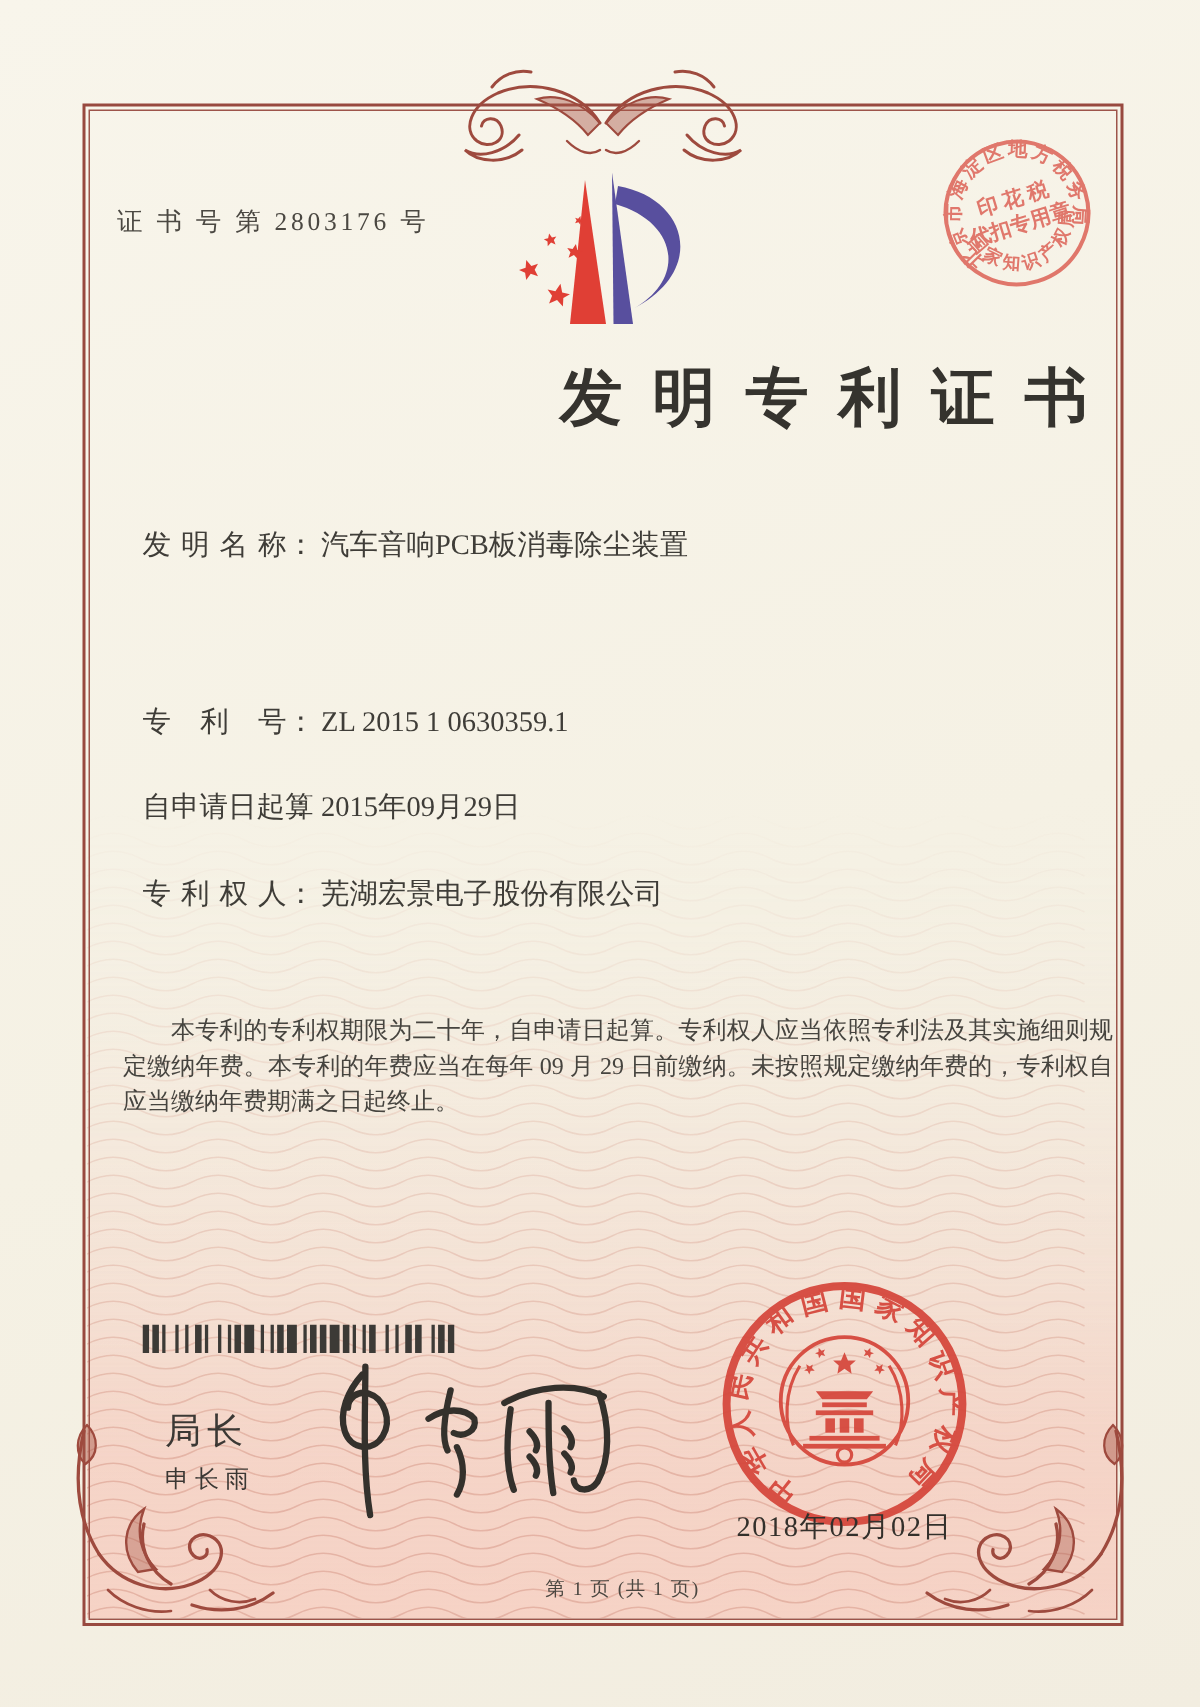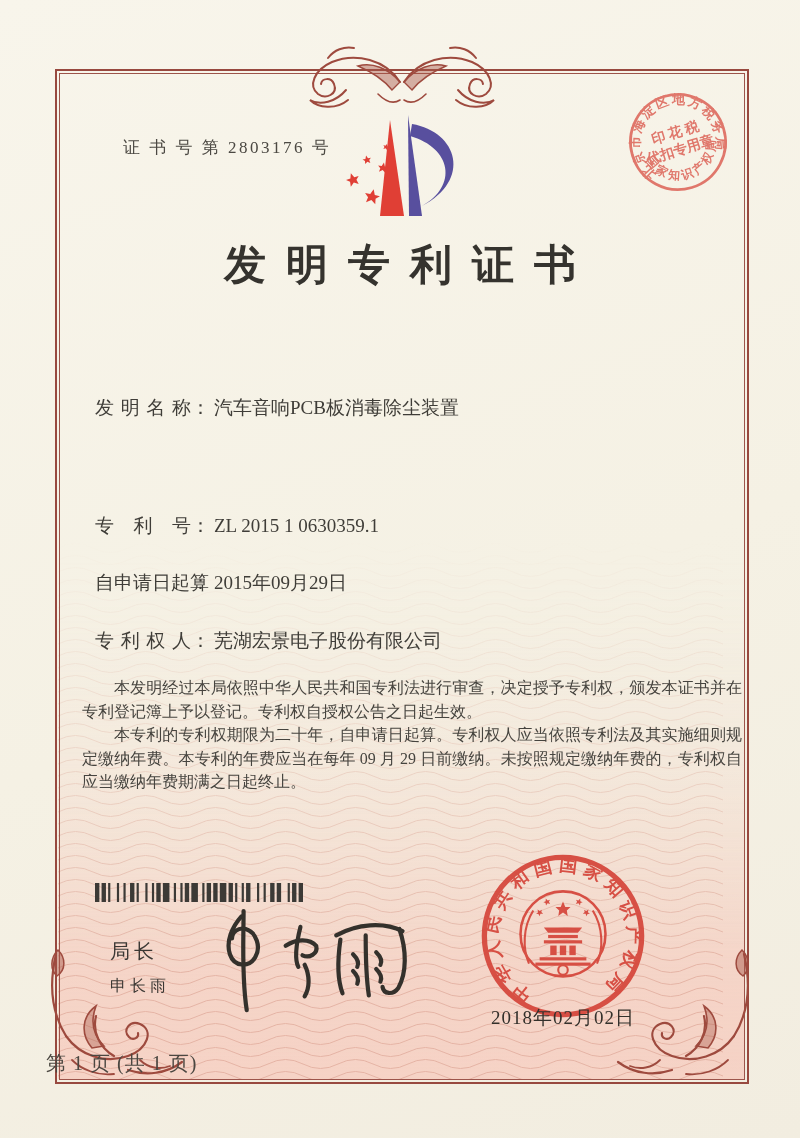--- a/index.html
+++ b/index.html
@@ -18,50 +18,50 @@
 
   
   .frame{position:absolute;left:55px;top:69px;width:690px;height:1011px;
          border:2px solid #98493f;z-index:1;}
   .frame-inner{position:absolute;inset:2px;border:1px solid #9d544a;}
 
   .ornament{position:absolute;z-index:2;}
 
   
   .cert-no{position:absolute;left:78px;top:136px;font-size:17px;letter-spacing:2.5px;
-           color:#4b4842;z-index:3;margin-left:45px;}
+           color:#4b4842;z-index:3;}
   .logo{position:absolute;left:326px;top:104px;z-index:3;}
   .tax-stamp{position:absolute;left:616px;top:80px;z-index:3;transform:rotate(-17deg);opacity:.88;}
-  .title{position:absolute;left:55px;top:237px;width:690px;text-align:center;
+  .title{position:absolute;left:55px;top:237px;width:690px;text-align:right;
          font-size:42px;font-weight:600;color:#35332e;letter-spacing:20px;padding-left:20px;
          box-sizing:border-box;z-index:3;}
 
   
   .field-row{position:absolute;left:95px;z-index:3;font-size:19px;color:#3f3d38;white-space:nowrap;}
   .f-label{display:inline-block;width:96px;text-align:justify;text-align-last:justify;
-           vertical-align:bottom;margin-top:45px;}
+           vertical-align:bottom;}
   .f-colon{display:inline-block;margin-right:4px;}
 
   
   .paragraphs{position:absolute;left:82px;top:676px;width:660px;z-index:3;}
   .paragraphs p{margin:0;text-indent:2em;font-size:16px;line-height:23.5px;
                 text-align:justify;color:#46443f;}
 
   
   .barcode{position:absolute;left:95px;top:883px;width:208px;height:19px;z-index:3;}
-  .issuer-title{position:absolute;left:110px;top:938px;font-size:20px;letter-spacing:4px;
+  .issuer-title{position:absolute;left:110px;top:938px;font-size:24px;letter-spacing:4px;
                 color:#3b3834;z-index:3;text-align:center;}
   .issuer-name{position:absolute;left:110px;top:976px;font-size:16px;letter-spacing:4px;
                color:#3b3834;z-index:3;}
   .signature{position:absolute;left:212px;top:903px;z-index:3;}
   .seal{position:absolute;left:478px;top:851px;z-index:3;opacity:.93;}
   .seal-date{position:absolute;left:478px;top:1005px;width:170px;text-align:center;
              font-size:19px;letter-spacing:1px;color:#33302b;z-index:4;white-space:nowrap;}
-  .footer{position:absolute;left:46px;top:1050px;width:690px;
-          font-size:20px;color:#4b4741;z-index:3;letter-spacing:1px;}
+  .footer{position:absolute;left:70px;top:1050px;width:690px;text-align:center;
+          font-size:13px;color:#4b4741;z-index:3;letter-spacing:1px;}
 </style>
 </head>
 <body>
 
 <div class="page">
 
   <svg width="0" height="0" style="position:absolute" aria-hidden="true">
     <defs>
       <polygon id="star" points="0,-10 2.9,-3.1 9.5,-3.1 4.8,1.2 5.9,8.1 0,3.8 -5.9,8.1 -4.8,1.2 -9.5,-3.1 -2.9,-3.1"></polygon>
       <path id="wv" d="M0,8 q17.5,-9 35,0 t35,0 t35,0 t35,0 t35,0 t35,0 t35,0 t35,0 t35,0 t35,0 t35,0 t35,0 t35,0 t35,0 t35,0 t35,0 t35,0 t35,0 t35,0" fill="none" stroke="#d79a8a" stroke-width="1"></path>
@@ -190,21 +190,20 @@
     <span class="f-label">专利号</span><span class="f-colon">：</span><span class="f-value">ZL 2015 1 0630359.1</span>
   </div>
   <div class="field-row" style="top:525px">
     <span class="f-label">自申请日起算</span><span class="f-colon">：</span><span class="f-value">2015年09月29日</span>
   </div>
   <div class="field-row" style="top:583px">
     <span class="f-label">专利权人</span><span class="f-colon">：</span><span class="f-value">芜湖宏景电子股份有限公司</span>
   </div>
 
   <div class="paragraphs">
-    <p>本发明经过本局依照中华人民共和国专利法进行审查，决定授予专利权，颁发本证书并在专利登记簿上予以登记。专利权自授权公告之日起生效。</p>
     <p>本专利的专利权期限为二十年，自申请日起算。专利权人应当依照专利法及其实施细则规定缴纳年费。本专利的年费应当在每年 09 月 29 日前缴纳。未按照规定缴纳年费的，专利权自应当缴纳年费期满之日起终止。</p>
   </div>
 
   <svg class="barcode" id="barcodeSvg" preserveAspectRatio="none" viewBox="0 0 161.50000000000003 20">
       <rect x="0" y="0" width="3.4" height="20" fill="#3c3a36"></rect>
       <rect x="5.1" y="0" width="3.4" height="20" fill="#3c3a36"></rect>
       <rect x="10.2" y="0" width="1.7" height="20" fill="#3c3a36"></rect>
       <rect x="17" y="0" width="1.7" height="20" fill="#3c3a36"></rect>
       <rect x="22.099999999999998" y="0" width="1.7" height="20" fill="#3c3a36"></rect>
       <rect x="27.199999999999996" y="0" width="3.4" height="20" fill="#3c3a36"></rect>

